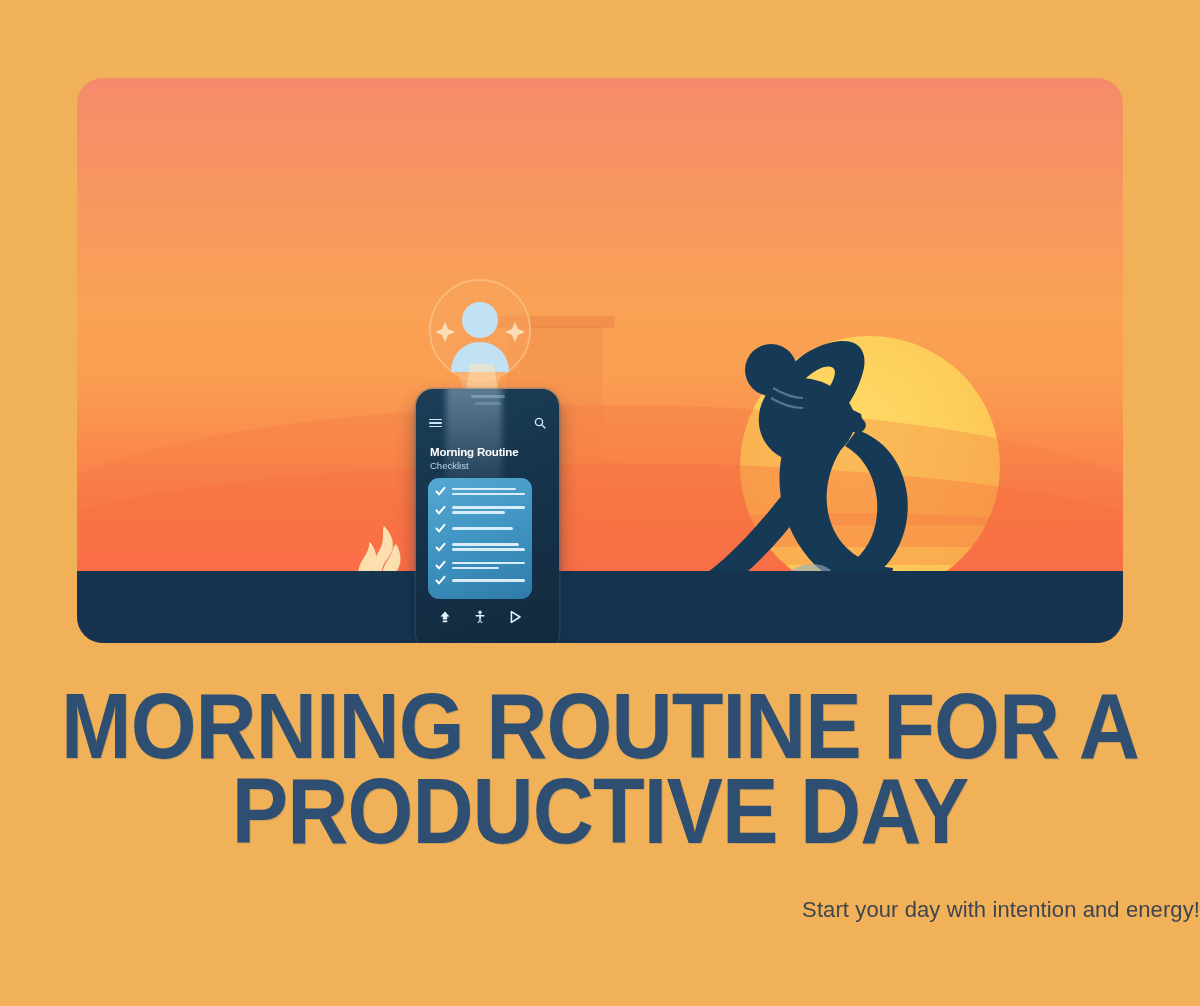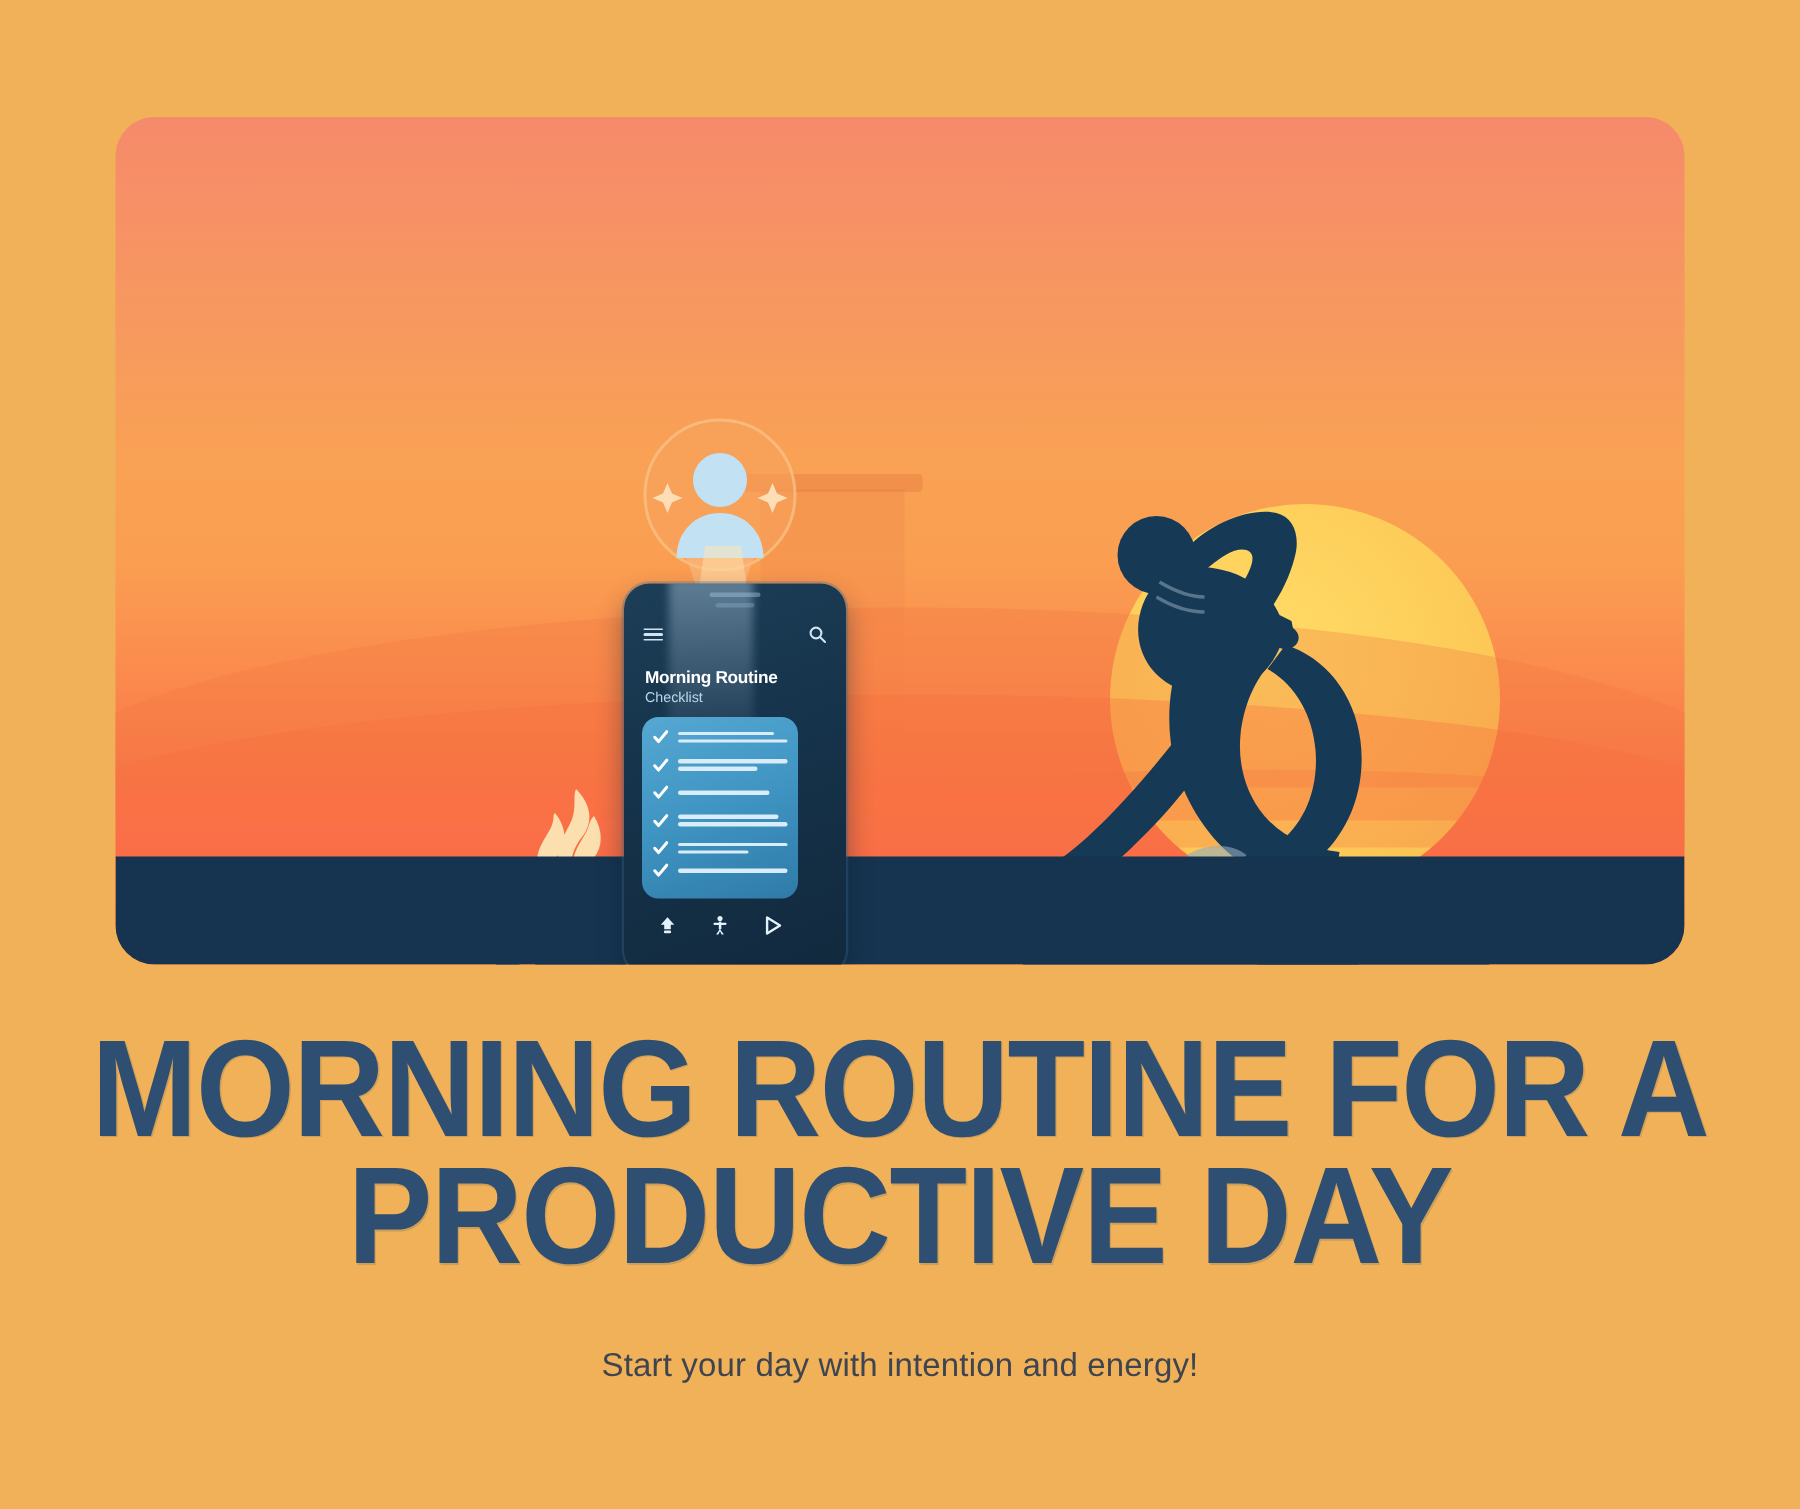--- a/index.html
+++ b/index.html
@@ -152,27 +152,28 @@
     background: linear-gradient(180deg, rgba(255,228,180,.55), rgba(255,228,180,0));
     clip-path: polygon(28% 0, 72% 0, 100% 100%, 0 100%);
     pointer-events: none;
   }
 
   
   .phone {
     position: absolute;
     left: 339px;
     top: 311px;
-    width: 148px;
+    width: 133px;
     height: 261px;
     border-radius: 17px;
     background: linear-gradient(160deg, #1d3e57 0%, #15334b 45%, #12293d 100%);
     box-shadow: 0 10px 18px rgba(10, 30, 48, .45),
                 0 0 0 1.5px rgba(70,120,160,.35);
     overflow: hidden;
+    padding-left: 10px;
   }
   .phone-glow {
     position: absolute;
     left: 30px;
     top: -4px;
     width: 56px;
     height: 120px;
     background: linear-gradient(180deg, rgba(198,226,246,.40), rgba(198,226,246,0));
     filter: blur(3px);
     pointer-events: none;
@@ -296,21 +297,21 @@
     transform: scaleX(0.92);
     transform-origin: center top;
     white-space: pre-line;
     text-shadow: 1px 1px 0 rgba(40,70,100,.18);
   }
   .subheadline {
     position: absolute;
     left: 0;
     right: 0;
     top: 897px;
-    text-align: center;
+    text-align: right;
     color: #3f4550;
     font-size: 22px;
     font-weight: normal;
     letter-spacing: 0.1px;
   }
 </style>
 </head>
 <body>
 
 <div class="poster">

